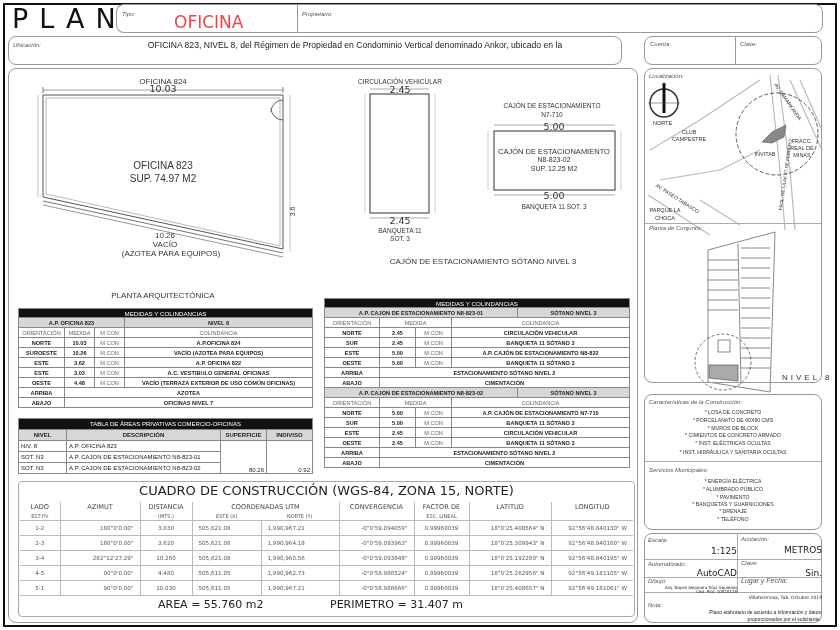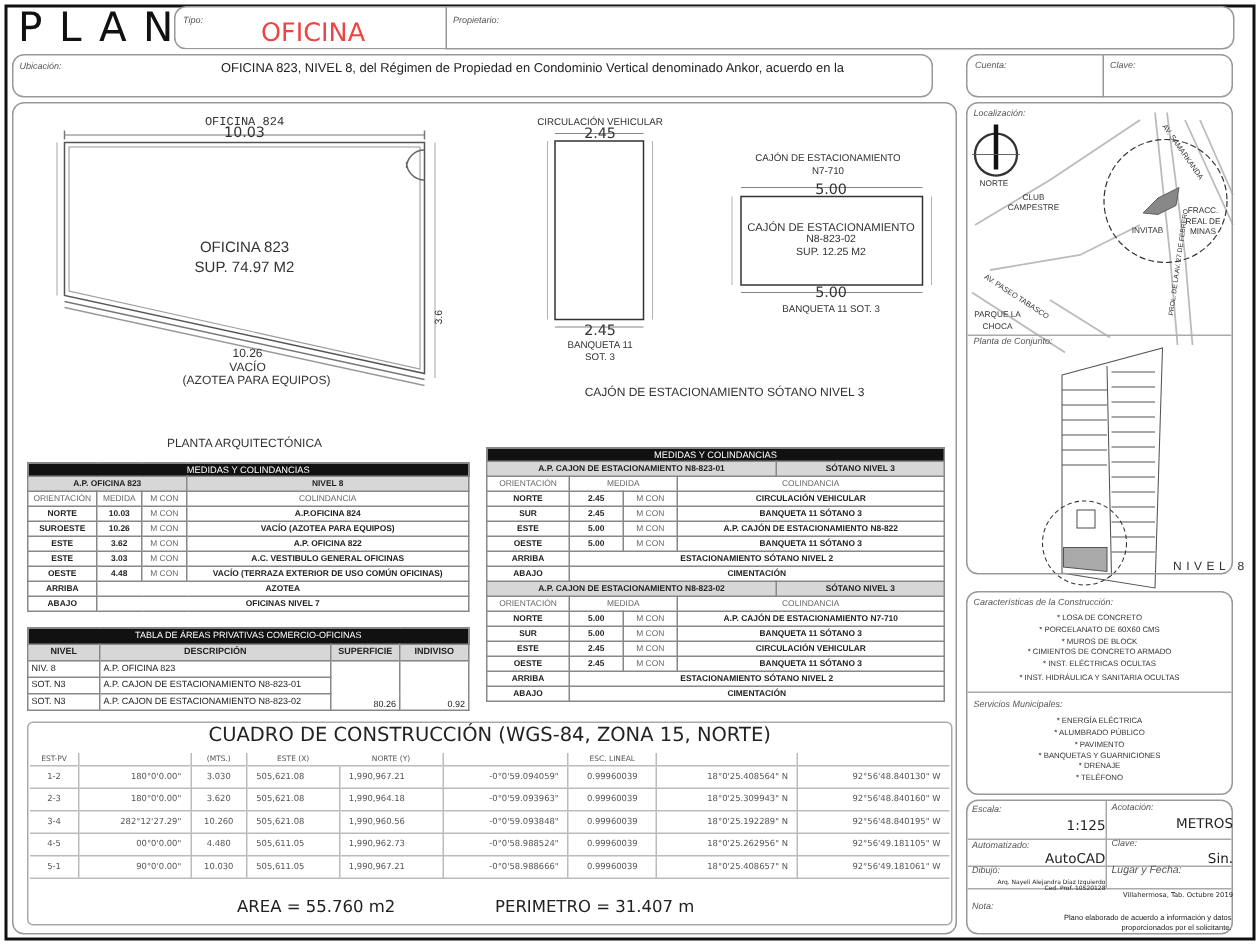--- a/index.html
+++ b/index.html
@@ -66,21 +66,21 @@
 
 <div class="plano">PLANO</div>
 <div class="rbox tipo-box"></div>
 <div class="lbl" style="left:122px;top:11px;">Tipo:</div>
 <div class="tipo-val">OFICINA</div>
 <div class="rbox prop-box"></div>
 <div class="lbl" style="left:302px;top:11px;">Propietario:</div>
 <div class="rbox ubic-box"></div>
 <div class="lbl" style="left:13px;top:42px;">Ubicación:</div>
 <div class="ubic-text">
-  <div>OFICINA 823, NIVEL 8, del Régimen de Propiedad en Condominio Vertical denominado Ankor, acuerdo en la</div>
+  <div>OFICINA 823, NIVEL 8, del Régimen de Propiedad en Condominio Vertical denominado Ankor, ubicado en la</div>
 </div>
 <div class="rbox cuenta-box"></div>
 <div class="cuenta-div"></div>
 <div class="lbl" style="left:650px;top:41px;">Cuenta:</div>
 <div class="lbl" style="left:740px;top:41px;">Clave:</div>
 
 <div class="rbox main-box"></div>
 
 <svg class="draw-svg" viewBox="0 0 840 630">
 
@@ -147,21 +147,21 @@
       <line x1="741" y1="338" x2="770" y2="338"></line>
     <line x1="741" y1="348" x2="770" y2="348"></line>
       <line x1="741" y1="358" x2="770" y2="358"></line>
     <line x1="741" y1="368" x2="770" y2="368"></line>
     <rect x="718" y="340" width="12" height="12"></rect>
     <polygon points="709,365 738,365 738,381 709,378" fill="#aaa"></polygon>
     <circle cx="723" cy="362" r="28" stroke="#333" stroke-dasharray="3,2"></circle>
   </g>
 </svg>
 
-<div class="t tc" style="left:163px;top:77px;font-size:8px;font-family:Liberation Mono, monospace;">OFICINA 824</div>
+<div class="t tc" style="left:163px;top:77px;font-size:8px;">OFICINA 824</div>
 <div class="t tc dim" style="left:163px;top:83px;">10.03</div>
 <div class="t tc" style="left:163px;top:160px;font-size:10px;">OFICINA 823</div>
 <div class="t tc" style="left:163px;top:173px;font-size:10px;">SUP. 74.97 M2</div>
 <div class="t tc" style="left:165px;top:231px;font-size:8px;">10.26</div>
 <div class="t tc" style="left:165px;top:240px;font-size:8px;">VACÍO</div>
 <div class="t tc" style="left:165px;top:249px;font-size:8px;padding-left:12px;">(AZOTEA PARA EQUIPOS)</div>
 <div class="t" style="left:288px;top:208px;font-size:7px;transform:rotate(-90deg);">3.6</div>
 <div class="t tc" style="left:163px;top:291px;font-size:8px;">PLANTA ARQUITECTÓNICA</div>
 
 <div class="t tc" style="left:400px;top:78px;font-size:6.5px;">CIRCULACIÓN VEHICULAR</div>
@@ -350,20 +350,30 @@
         <td>ABAJO</td>
         <td colspan="4">CIMENTACIÓN</td>
       </tr>
 </tbody>
   </table>
 
 <div class="rbox cuadro-box"></div>
 <div class="cuadro-title">CUADRO DE CONSTRUCCIÓN (WGS-84, ZONA 15, NORTE)</div>
 <table class="cuadro" style="left:20px;top:502px;width:613px;">
   <tbody>
+      <tr>
+    <td class="hdr vr" style="width:40px">LADO</td>
+    <td class="hdr vr" style="width:80px">AZIMUT</td>
+    <td class="hdr vr" style="width:52px">DISTANCIA</td>
+    <td class="hdr" colspan="2">COORDENADAS UTM</td>
+    <td class="hdr vr" style="width:75px;border-left:1px solid #bbb">CONVERGENCIA</td>
+    <td class="hdr vr" style="width:55px">FACTOR DE</td>
+    <td class="hdr vr" style="width:82px">LATITUD</td>
+    <td class="hdr" style="width:82px">LONGITUD</td>
+  </tr>
   <tr>
     <td class="sub2 vr">EST-PV</td>
     <td class="sub2 vr"></td>
     <td class="sub2 vr">(MTS.)</td>
     <td class="sub2">ESTE (X)</td>
     <td class="sub2">NORTE (Y)</td>
     <td class="sub2 vr" style="border-left:1px solid #bbb"></td>
     <td class="sub2 vr">ESC. LINEAL</td>
     <td class="sub2 vr"></td>
     <td class="sub2"></td>

